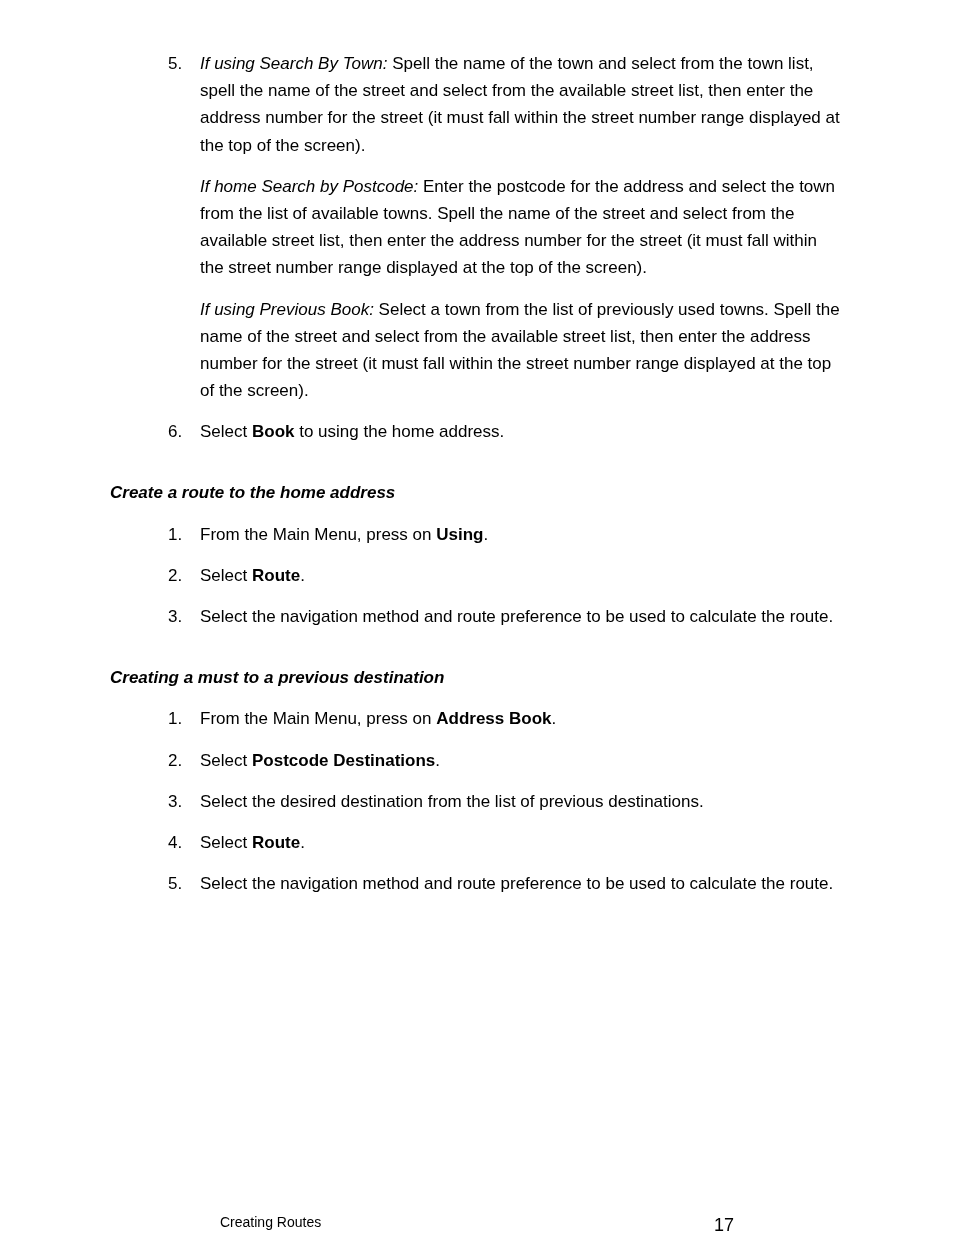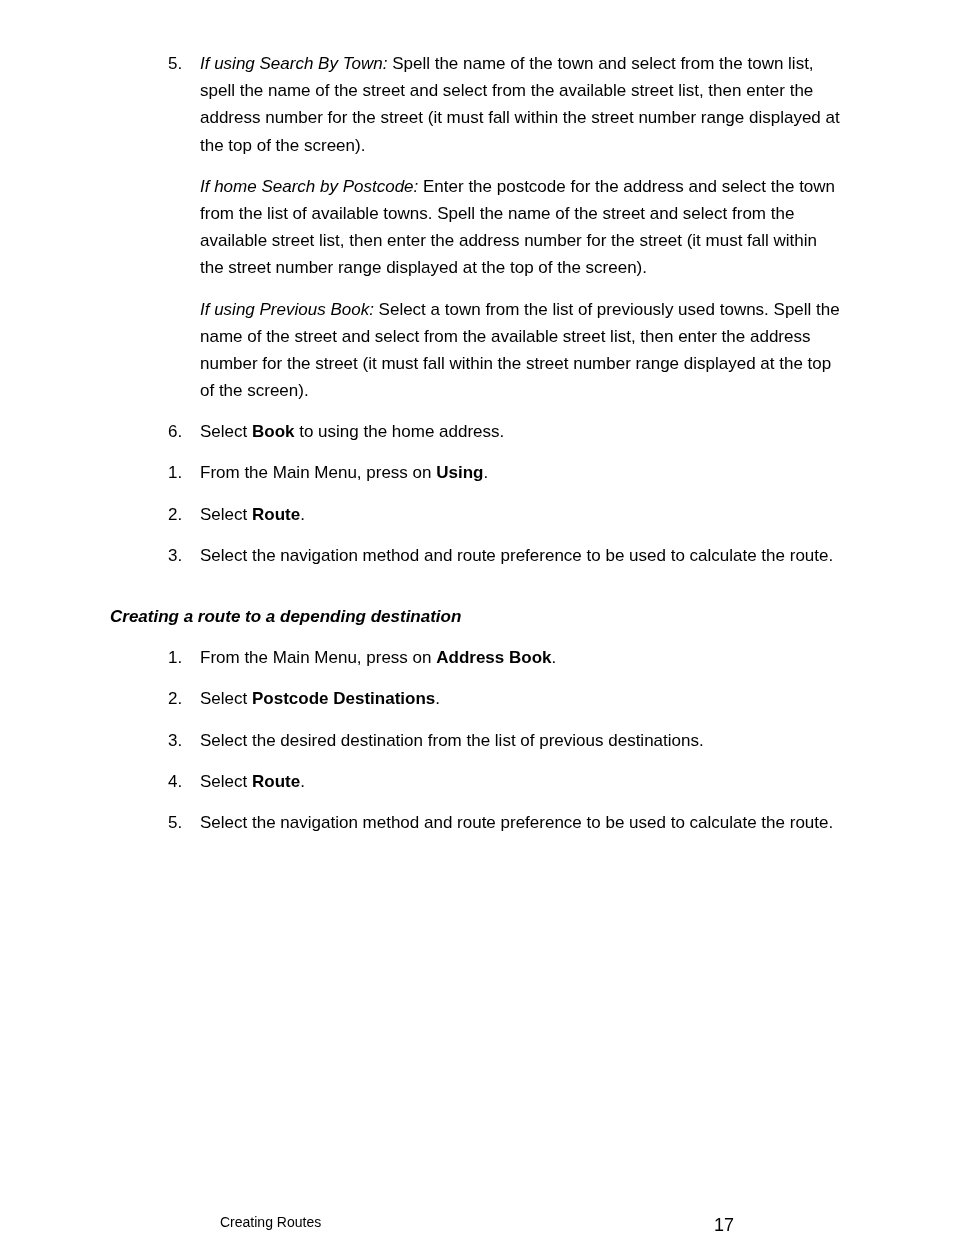--- a/index.html
+++ b/index.html
@@ -92,20 +92,21 @@
 
   <div class="ol-item">
     <div class="num">6.</div>
     <div class="body">
       <span>Select </span><span class="bold">Book</span><span> to using the home address.</span>
     </div>
   </div>
 
 </div>
 
+<div class="subheading">Create a route to the home address</div>
 
 <div class="step-list-inner">
   <div class="ol-item">
     <div class="num">1.</div>
     <div class="body">
       <span>From the Main Menu, press on </span><span class="bold">Using</span><span>.</span>
     </div>
   </div>
   <div class="ol-item">
     <div class="num">2.</div>
@@ -113,21 +114,21 @@
       <span>Select </span><span class="bold">Route</span><span>.</span>
     </div>
   </div>
   <div class="ol-item">
     <div class="num">3.</div>
     <div class="body">Select the navigation method and route preference to be used to calculate the route.</div>
   </div>
 </div>
 
 
-<div class="subheading">Creating a route to a depending destination</div>
+<div class="subheading">Creating a must to a previous destination</div>
 
 <div class="step-list-inner">
   <div class="ol-item">
     <div class="num">1.</div>
     <div class="body">
       <span>From the Main Menu, press on </span><span class="bold">Address Book</span><span>.</span>
     </div>
   </div>
   <div class="ol-item">
     <div class="num">2.</div>

